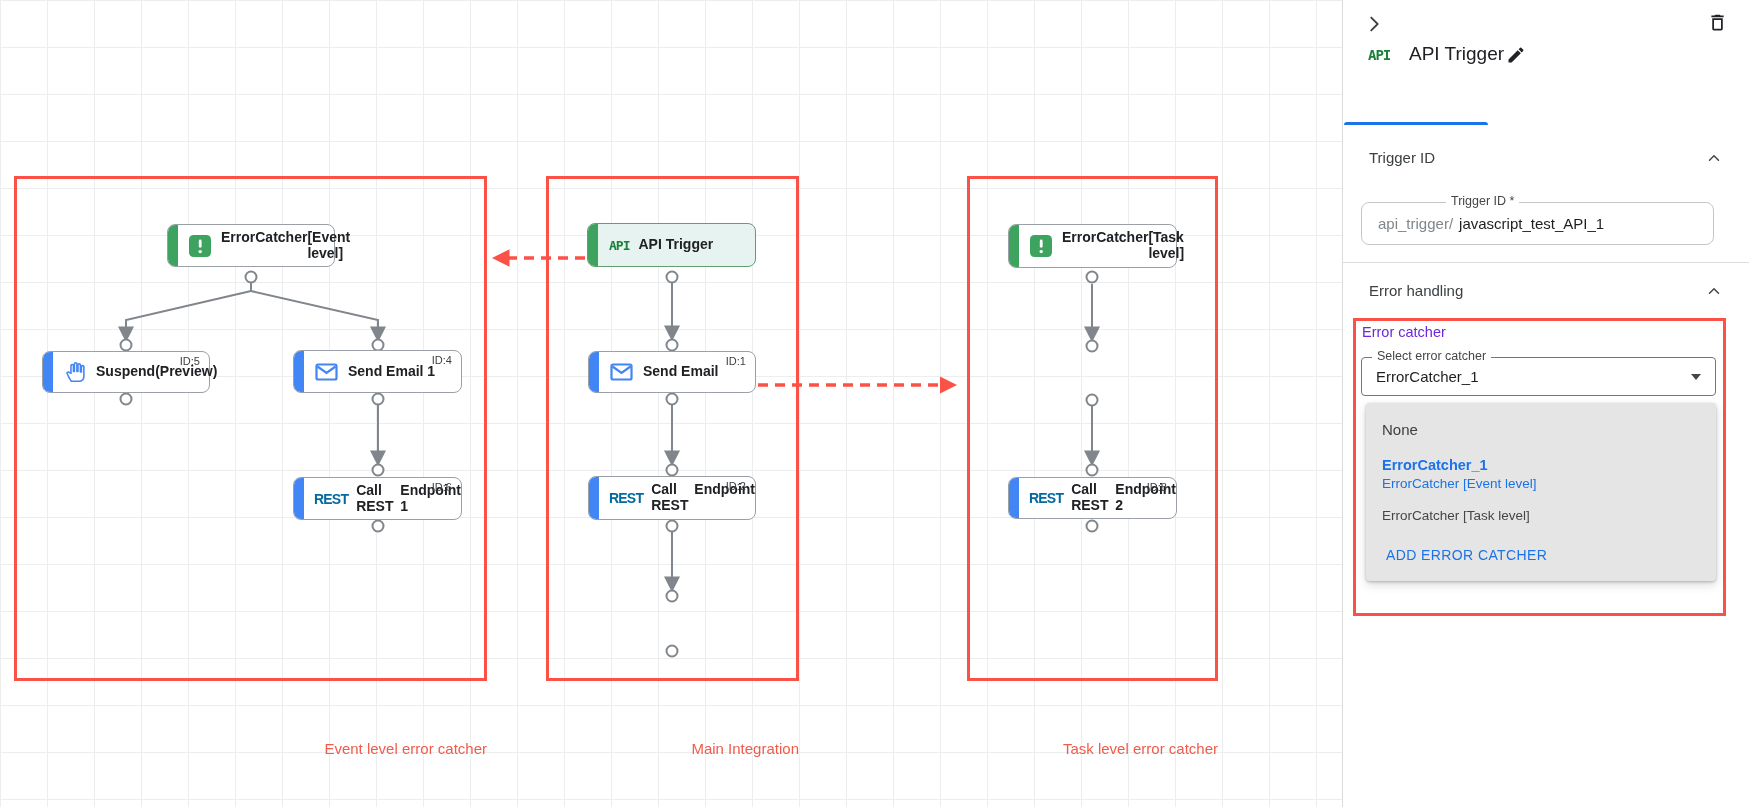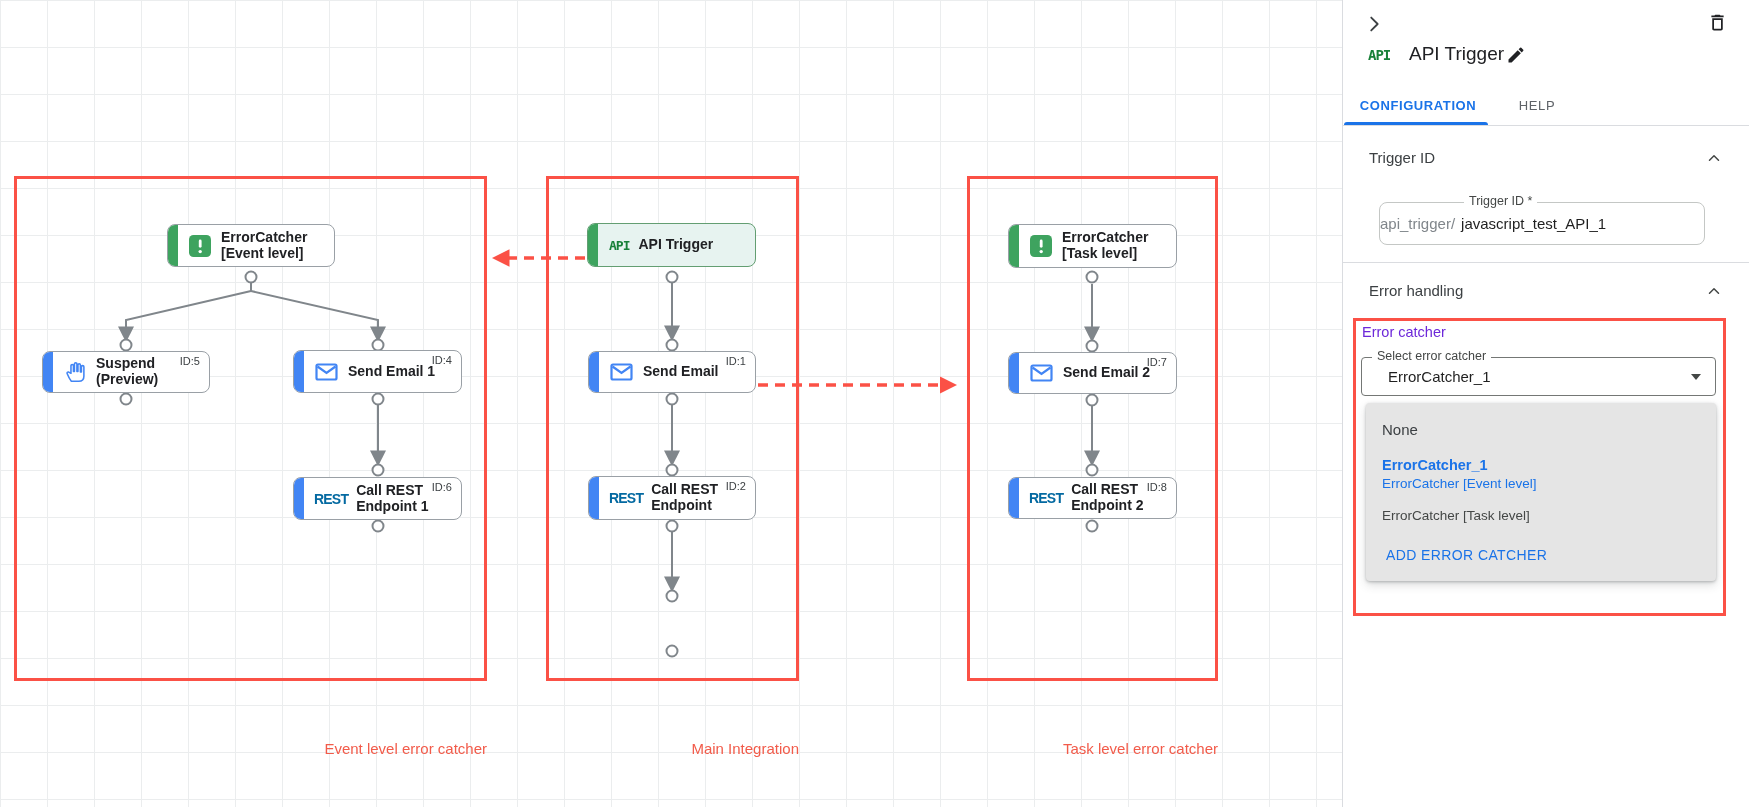--- a/index.html
+++ b/index.html
@@ -21,48 +21,48 @@
   #edges { position:absolute; left:0; top:0; width:1343px; height:807px; }
   
   .node {
     position:absolute; display:flex; align-items:center;
     background:#fff; border:1px solid #9aa0a6; border-radius:8px;
   }
   .node.trigger { background:#e7f3f0; border:1.5px solid #639e72; }
   .bar { align-self:stretch; width:10px; flex:none; border-radius:7px 0 0 7px; }
   .bar.blue { background:#4285f4; } .bar.green { background:#3ea35f; }
   .nicon { flex:none; display:flex; margin:0 10px 0 11px; }
-  .nlabel { display:flex; flex-direction:column; font-size:14px; font-weight:bold; color:#202124; line-height:1.14; letter-spacing:0; }
+  .nlabel { display:flex; flex-direction:row; font-size:14px; font-weight:bold; color:#202124; line-height:1.14; letter-spacing:0; }
   .nlabel span:empty { display:none; }
   .nid { position:absolute; top:3px; right:9px; font-size:11px; color:#3c4043; font-weight:normal;padding-left:32px; }
   .logotext { font-family:"DejaVu Sans Mono", monospace; font-weight:bold; color:#188038; font-size:13px; margin:0 9px 0 11px; letter-spacing:-1px; }
   .resttext { font-weight:bold; color:#0369a1; font-size:14px; margin:0 8px 0 10px; letter-spacing:-0.8px; }
   
   #panel { position:absolute; left:1342px; top:0; width:407px; height:807px; background:#fff; border-left:1px solid #dadce0; }
   .p-abs { position:absolute; }
   .icon-btn { cursor:pointer; display:flex; }
   #panel-title { left:66px; top:43px; font-size:19px; color:#202124; }
   #panel-logo { left:25px; top:47px; font-family:"DejaVu Sans Mono",monospace; font-weight:bold; font-size:14px; color:#188038; letter-spacing:-1px; }
   #tabs { left:0; top:85px; width:407px; height:41px; border-bottom:1px solid #dadce0; display:flex; }
   .tab { height:100%; display:flex; align-items:center; justify-content:center; font-size:13px; letter-spacing:.6px; cursor:pointer; }
   .tab.active { color:#1a73e8; font-weight:bold; }
   .tab.idle { color:#5f6368; }
   #tab-underline { left:1px; top:122px; width:144px; height:3px; background:#1a73e8; border-radius:3px 3px 0 0; }
   .sec-head { font-size:15px; color:#3c4043; }
   .chev-up { right:26px; }
   .fieldbox { position:absolute; background:#fff; display:flex; align-items:center; }
-  #trigger-input { left:36px; top:202px; width:326px; height:43px; border:1px solid #c4c7c5; border-radius:8px; padding:0 0; }
+  #trigger-input { left:18px; top:202px; width:353px; height:43px; border:1px solid #c4c7c5; border-radius:8px; padding:0 16px; }
   .flabel { position:absolute; top:-9px; background:#fff; padding:0 5px; font-size:12.5px; color:#444746; white-space:nowrap; }
   #trigger-input .flabel { left:84px; }
   .prefix { color:#80868b; font-size:15px; }
   .fval { color:#1f1f1f; font-size:15px; margin-left:6px; }
   .divider { left:0; top:262px; width:407px; height:1px; background:#dadce0; }
   #panel-redbox { left:10px; top:318px; width:373px; height:298px; border:3px solid #fb5146; }
   #err-catcher-label { left:19px; top:324px; font-size:14.5px; color:#6d28d9; }
-  #select-box { left:18px; top:357px; width:355px; height:39px; border:1px solid #747775; border-radius:4px; padding:0 24px; cursor:pointer; }
+  #select-box { left:18px; top:357px; width:355px; height:39px; border:1px solid #747775; border-radius:4px; padding:0 12px; cursor:pointer; }
   #select-box .flabel { left:10px; }
   .caret { position:absolute; right:14px; top:16px; width:0; height:0; border-left:5px solid transparent; border-right:5px solid transparent; border-top:6px solid #444746; }
   #menu { left:23px; top:403px; width:350px; background:#e5e5e5; border-radius:4px; padding:13px 0 16px;
           box-shadow:0 1px 3px rgba(60,64,67,.32), 0 4px 10px rgba(60,64,67,.18); }
   .mi-none { padding:5px 16px 11px; font-size:15px; color:#3c4043; cursor:pointer; }
   .mi-opt { padding:7px 16px; cursor:pointer; }
   .mi-name { font-size:14.5px; font-weight:bold; line-height:18px; }
   .mi-desc { font-size:13.5px; line-height:17px; margin-top:1px; }
   .mi-opt.sel .mi-name, .mi-opt.sel .mi-desc { color:#1a73e8; }
   .mi-opt.unsel .mi-name { color:#1f1f1f; }
@@ -225,33 +225,20 @@
             <rect x="9.8" y="4.5" width="2.8" height="8.2" rx="1.4" fill="#fff"></rect>
             <circle cx="11.2" cy="16.6" r="1.7" fill="#fff"></circle>
           </svg>
       </span>
       <span class="nlabel">
           <span>ErrorCatcher</span>
           <span>[Task level]</span>
         </span>
     </div>
 
-    <div class="node" style="left:1008px;top:352px;width:169px;height:42px">
-      <span class="bar blue"></span>
-      <span class="nicon">
-        <svg width="23" height="18" viewBox="0 0 23 18">
-            <rect x="1.5" y="1.5" width="20" height="15" rx="1.5" fill="#fff" stroke="#4285f4" stroke-width="2.2"></rect>
-            <path d="M2.5,3.5 L11.5,10 L20.5,3.5" fill="none" stroke="#4285f4" stroke-width="2.2"></path>
-          </svg>
-      </span>
-      <span class="nlabel">
-          <span>Send Email 2</span>
-        </span>
-      <span class="nid">ID:7</span>
-    </div>
 
     <div class="node" style="left:1008px;top:477px;width:169px;height:42px">
       <span class="bar blue"></span>
       <span class="resttext">REST</span>
       <span class="nlabel">
           <span>Call REST</span>
           <span>Endpoint 2</span>
         </span>
       <span class="nid">ID:8</span>
     </div>
@@ -275,24 +262,20 @@
     </span>
 
     <span class="p-abs" id="panel-logo">API</span>
     <span class="p-abs" id="panel-title">API Trigger</span>
     <span class="p-abs icon-btn" style="left:163px;top:45px">
       <svg width="20" height="20" viewBox="0 0 24 24">
           <path d="M3,17.25 V21 h3.75 L17.81,9.94 l-3.75,-3.75 L3,17.25 z M20.71,7.04 c0.39,-0.39 0.39,-1.02 0,-1.41 l-2.34,-2.34 a1,1 0 0 0 -1.41,0 l-1.83,1.83 3.75,3.75 1.83,-1.83 z" fill="#202124"></path>
         </svg>
     </span>
 
-    <div class="p-abs" id="tabs">
-      <div class="tab active" style="width:150px">CONFIGURATION</div>
-      <div class="tab idle" style="width:88px">HELP</div>
-    </div>
     <div class="p-abs" id="tab-underline"></div>
 
     <div class="p-abs sec-head" style="left:26px;top:149px">Trigger ID</div>
     <span class="p-abs icon-btn chev-up" style="top:149px">
       <svg width="18" height="18" viewBox="0 0 24 24">
           <path d="M6,15 L12,9 L18,15" fill="none" stroke="#444746" stroke-width="2" stroke-linecap="round" stroke-linejoin="round"></path>
         </svg>
     </span>
 
     <div class="fieldbox" id="trigger-input">

